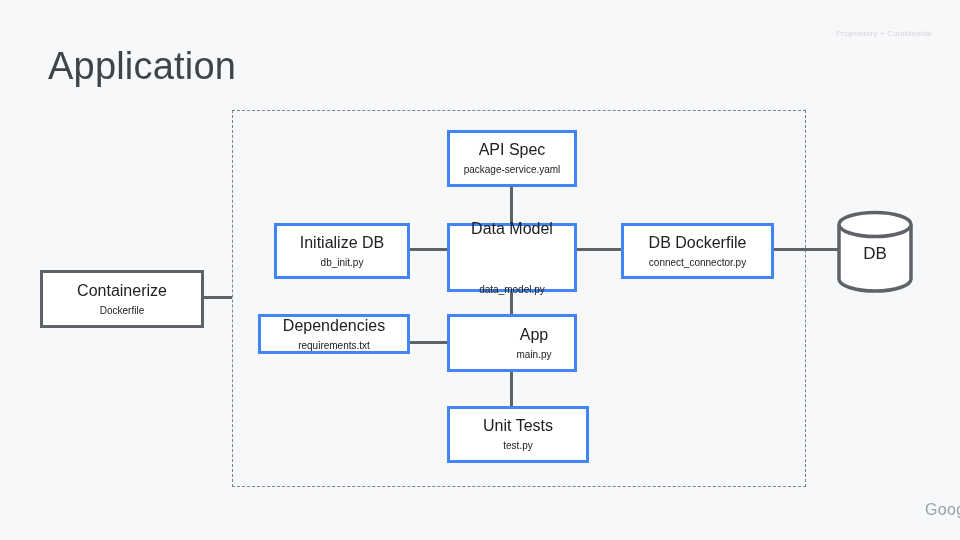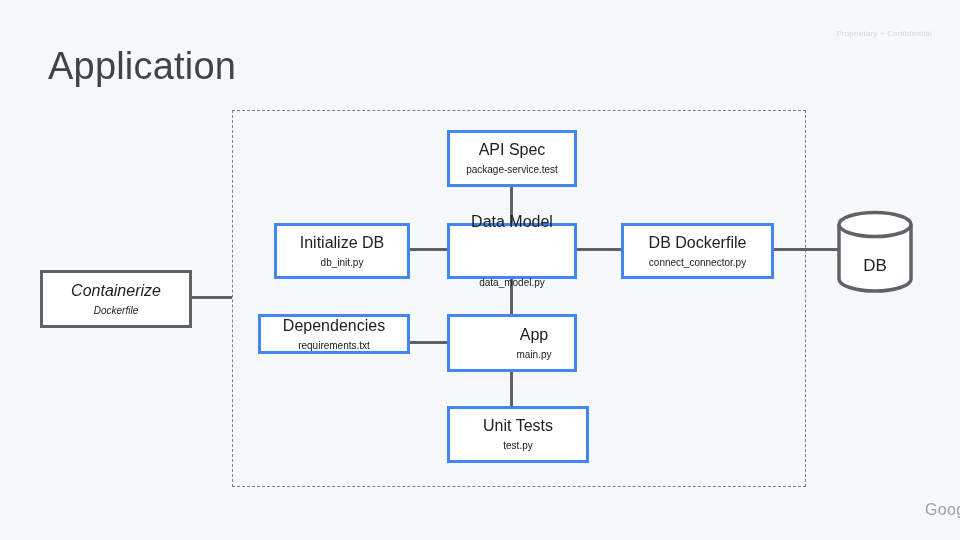--- a/index.html
+++ b/index.html
@@ -66,23 +66,23 @@
     line-height: 1;
     white-space: nowrap;
   }
   .connector { position: absolute; background: #5f6368; z-index: 2; }
   .connector.h { height: 3px; }
   .connector.v { width: 3px; }
 
   
   #node-api-spec      { left: 447px; top: 130px; width: 130px; height: 57px; }
   #node-initialize-db { left: 266px; top: 223px; width: 136px; height: 56px; margin-left: 8px; }
-  #node-data-model    { left: 447px; top: 223px; width: 130px; height: 56px; gap: 48px; }
+  #node-data-model    { left: 447px; top: 223px; width: 130px; height: 69px; gap: 48px; }
   #node-db-connector  { left: 621px; top: 223px; width: 153px; height: 56px; }
-  #node-containerize  { left: 40px;  top: 270px; width: 152px; height: 58px; font-style: italic; }
+  #node-containerize  { left: 40px;  top: 270px; width: 164px; height: 58px; }
   #node-dependencies  { left: 258px; top: 314px; width: 152px; height: 40px; }
   #node-app           { left: 447px; top: 314px; width: 130px; height: 58px; padding-left: 44px; }
   #node-unit-tests    { left: 447px; top: 406px; width: 142px; height: 57px; }
 
   
   #conn-apispec-datamodel   { left: 510px; top: 187px; height: 36px; }
   #conn-datamodel-app       { left: 510px; top: 279px; height: 35px; }
   #conn-app-unittests       { left: 510px; top: 372px; height: 34px; }
   #conn-initdb-datamodel    { left: 402px; top: 248px; width: 45px; }
   #conn-datamodel-dbconn    { left: 577px; top: 248px; width: 44px; }
@@ -97,21 +97,20 @@
     z-index: 3;
   }
   .db-label {
     position: absolute;
     left: 836px; top: 244px;
     width: 78px;
     text-align: center;
     font-size: 17px;
     color: #202124;
     z-index: 4;
-    margin-top: 12px;
   }
 </style>
 </head>
 <body>
 
 <div class="slide-title">Application</div>
 <div class="watermark">Proprietary + Confidential</div>
 
 <div class="boundary"></div>
 
@@ -119,21 +118,21 @@
 <div class="connector v" id="conn-datamodel-app"></div>
 <div class="connector v" id="conn-app-unittests"></div>
 <div class="connector h" id="conn-initdb-datamodel"></div>
 <div class="connector h" id="conn-datamodel-dbconn"></div>
 <div class="connector h" id="conn-dbconn-db"></div>
 <div class="connector h" id="conn-deps-app"></div>
 <div class="connector h" id="conn-containerize-bound"></div>
 
 <div class="node blue" id="node-api-spec">
   <div class="node-title">API Spec</div>
-  <div class="node-file">package-service.test</div>
+  <div class="node-file">package-service.yaml</div>
 </div>
 
 <div class="node blue" id="node-initialize-db">
   <div class="node-title">Initialize DB</div>
   <div class="node-file">db_init.py</div>
 </div>
 
 <div class="node blue" id="node-data-model">
   <div class="node-title">Data Model</div>
   <div class="node-file">data_model.py</div>

